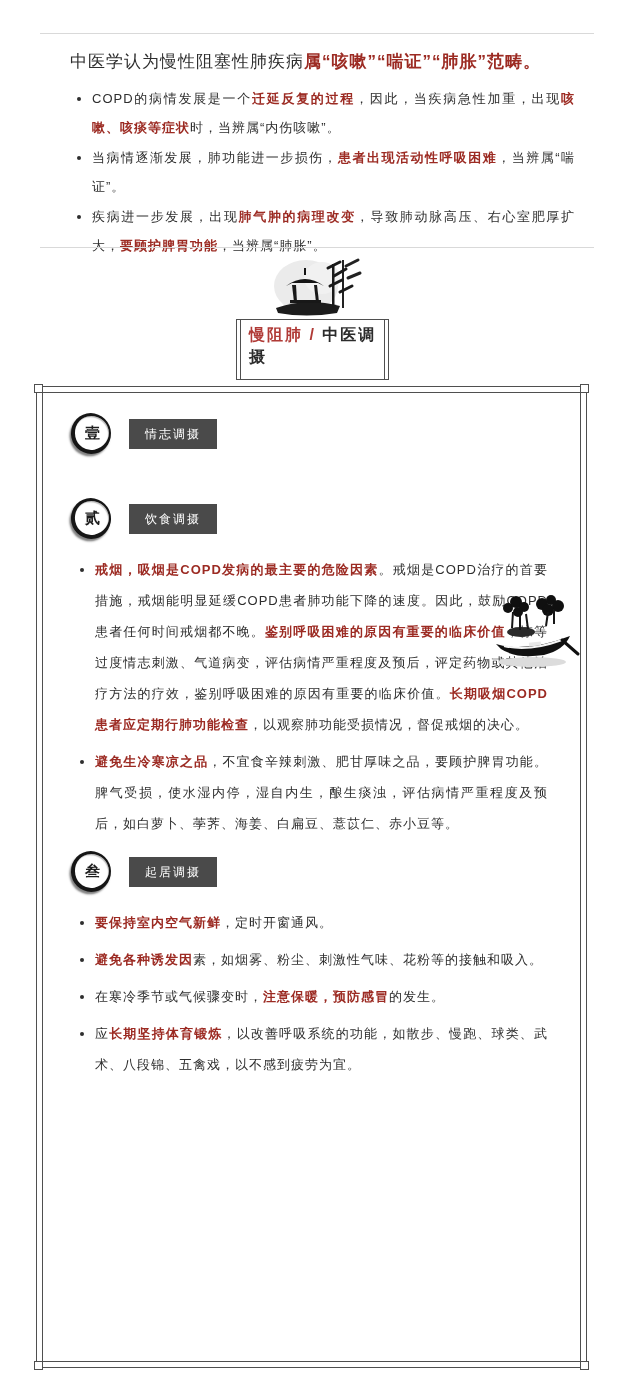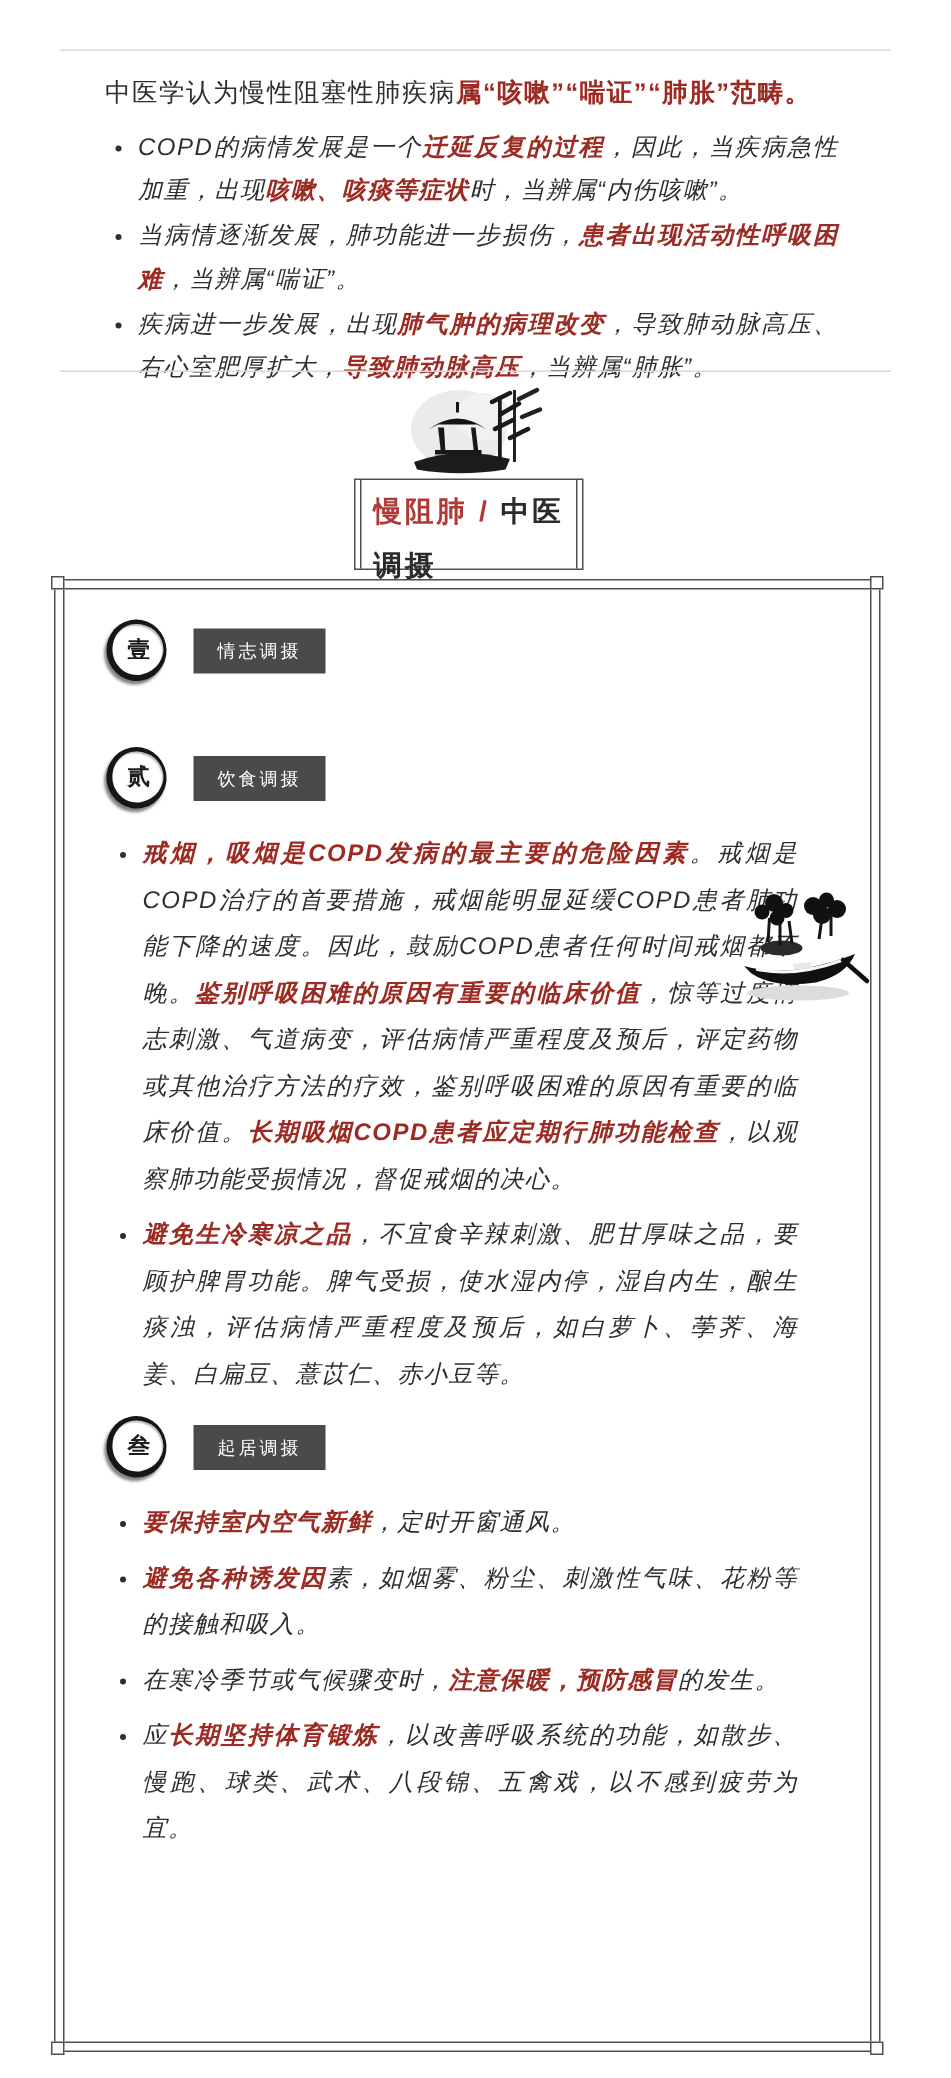--- a/index.html
+++ b/index.html
@@ -7,33 +7,33 @@
   #page{position:relative;width:634px;height:1385px;overflow:hidden;background:#fff;padding-left:48px;}
 
   .rule{position:absolute;left:40px;width:554px;height:1px;background:#d9d9d9;}
   .rule.top{top:33px}
   .rule.mid{top:247px}
 
   
   .intro{position:absolute;left:70px;top:48px;width:505px;}
   .lead{font-size:17px;line-height:27px;letter-spacing:1px;margin:0 0 9px 0;text-align:justify;}
   ul.blist{list-style:disc outside;margin:0;padding:0 0 0 22px;}
-  ul.blist li{font-size:16px;line-height:29px;letter-spacing:1px;text-align:justify;margin:0 16px 1px 0;font-style:italic;}
+  ul.blist li{font-size:13px;line-height:29px;letter-spacing:1px;text-align:justify;margin:0 0 1px 0;}
   .em-red{color:#9c2b23;font-weight:bold;}
 
   
   .pavilion{position:absolute;left:262px;top:256px;width:112px;height:64px;}
 
   
   .title-box{position:absolute;left:236px;top:319px;width:153px;height:61px;
     border:1px solid #4f4f4f;box-sizing:border-box;background:#fff;}
   .title-box::before,.title-box::after{content:"";position:absolute;top:0;bottom:0;width:1px;background:#4f4f4f;}
   .title-box::before{left:3px}
   .title-box::after{right:3px}
-  .title-text{padding:4px 8px 0 12px;font-size:19px;font-weight:bold;line-height:36px;letter-spacing:2px;color:#2b2b2b;}
+  .title-text{padding:4px 8px 0 12px;font-size:16px;font-weight:bold;line-height:22px;letter-spacing:2px;color:#2b2b2b;}
   .title-red{color:#b03a36;}
 
   
   .main-frame{position:absolute;left:36px;top:386px;width:551px;height:982px;}
   .mf-outer{position:absolute;left:0;top:0;right:0;bottom:0;border:1px solid #4f4f4f;}
   .mf-inner{position:absolute;left:6px;top:6px;right:6px;bottom:6px;border:1px solid #4f4f4f;}
   .corner{position:absolute;width:7px;height:7px;background:#fff;border:1px solid #4f4f4f;z-index:3;}
   .corner.tl{left:-3px;top:-3px}.corner.tr{right:-3px;top:-3px}
   .corner.bl{left:-3px;bottom:-3px}.corner.br{right:-3px;bottom:-3px}
   .mf-content{position:absolute;left:7px;top:7px;right:7px;bottom:7px;padding:16px 32px 0 18px;overflow:hidden;}
@@ -59,21 +59,21 @@
 
 <div id="page">
 
   <div class="rule top"></div>
 
   <div class="intro">
     <p class="lead"><span>中医学认为慢性阻塞性肺疾病</span><span class="em-red">属“咳嗽”“喘证”“肺胀”范畴。</span></p>
     <ul class="blist">
         <li><span>COPD的病情发展是一个</span><span class="em-red">迁延反复的过程</span><span>，因此，当疾病急性加重，出现</span><span class="em-red">咳嗽、咳痰等症状</span><span>时，当辨属“内伤咳嗽”。</span></li>
         <li><span>当病情逐渐发展，肺功能进一步损伤，</span><span class="em-red">患者出现活动性呼吸困难</span><span>，当辨属“喘证”。</span></li>
-        <li><span>疾病进一步发展，出现</span><span class="em-red">肺气肿的病理改变</span><span>，导致肺动脉高压、右心室肥厚扩大，</span><span class="em-red">导致肺动脉高压</span><span>，当辨属“肺胀”。</span></li>
+        <li><span>疾病进一步发展，出现</span><span class="em-red">肺气肿的病理改变</span><span>，导致肺动脉高压、右心室肥厚扩大，</span><span class="em-red">要顾护脾胃功能</span><span>，当辨属“肺胀”。</span></li>
       </ul>
   </div>
 
   <div class="rule mid"></div>
 
   <div class="pavilion">
     <svg width="112" height="64" viewBox="0 0 112 64">
       <ellipse cx="44" cy="30" rx="32" ry="26" fill="#ebebeb"></ellipse>
       <ellipse cx="60" cy="22" rx="18" ry="16" fill="#f1f1f1"></ellipse>
       <path d="M14 52 Q44 41 78 50 L75 57 Q44 62 16 57 Z" fill="#1c1c1c"></path>

